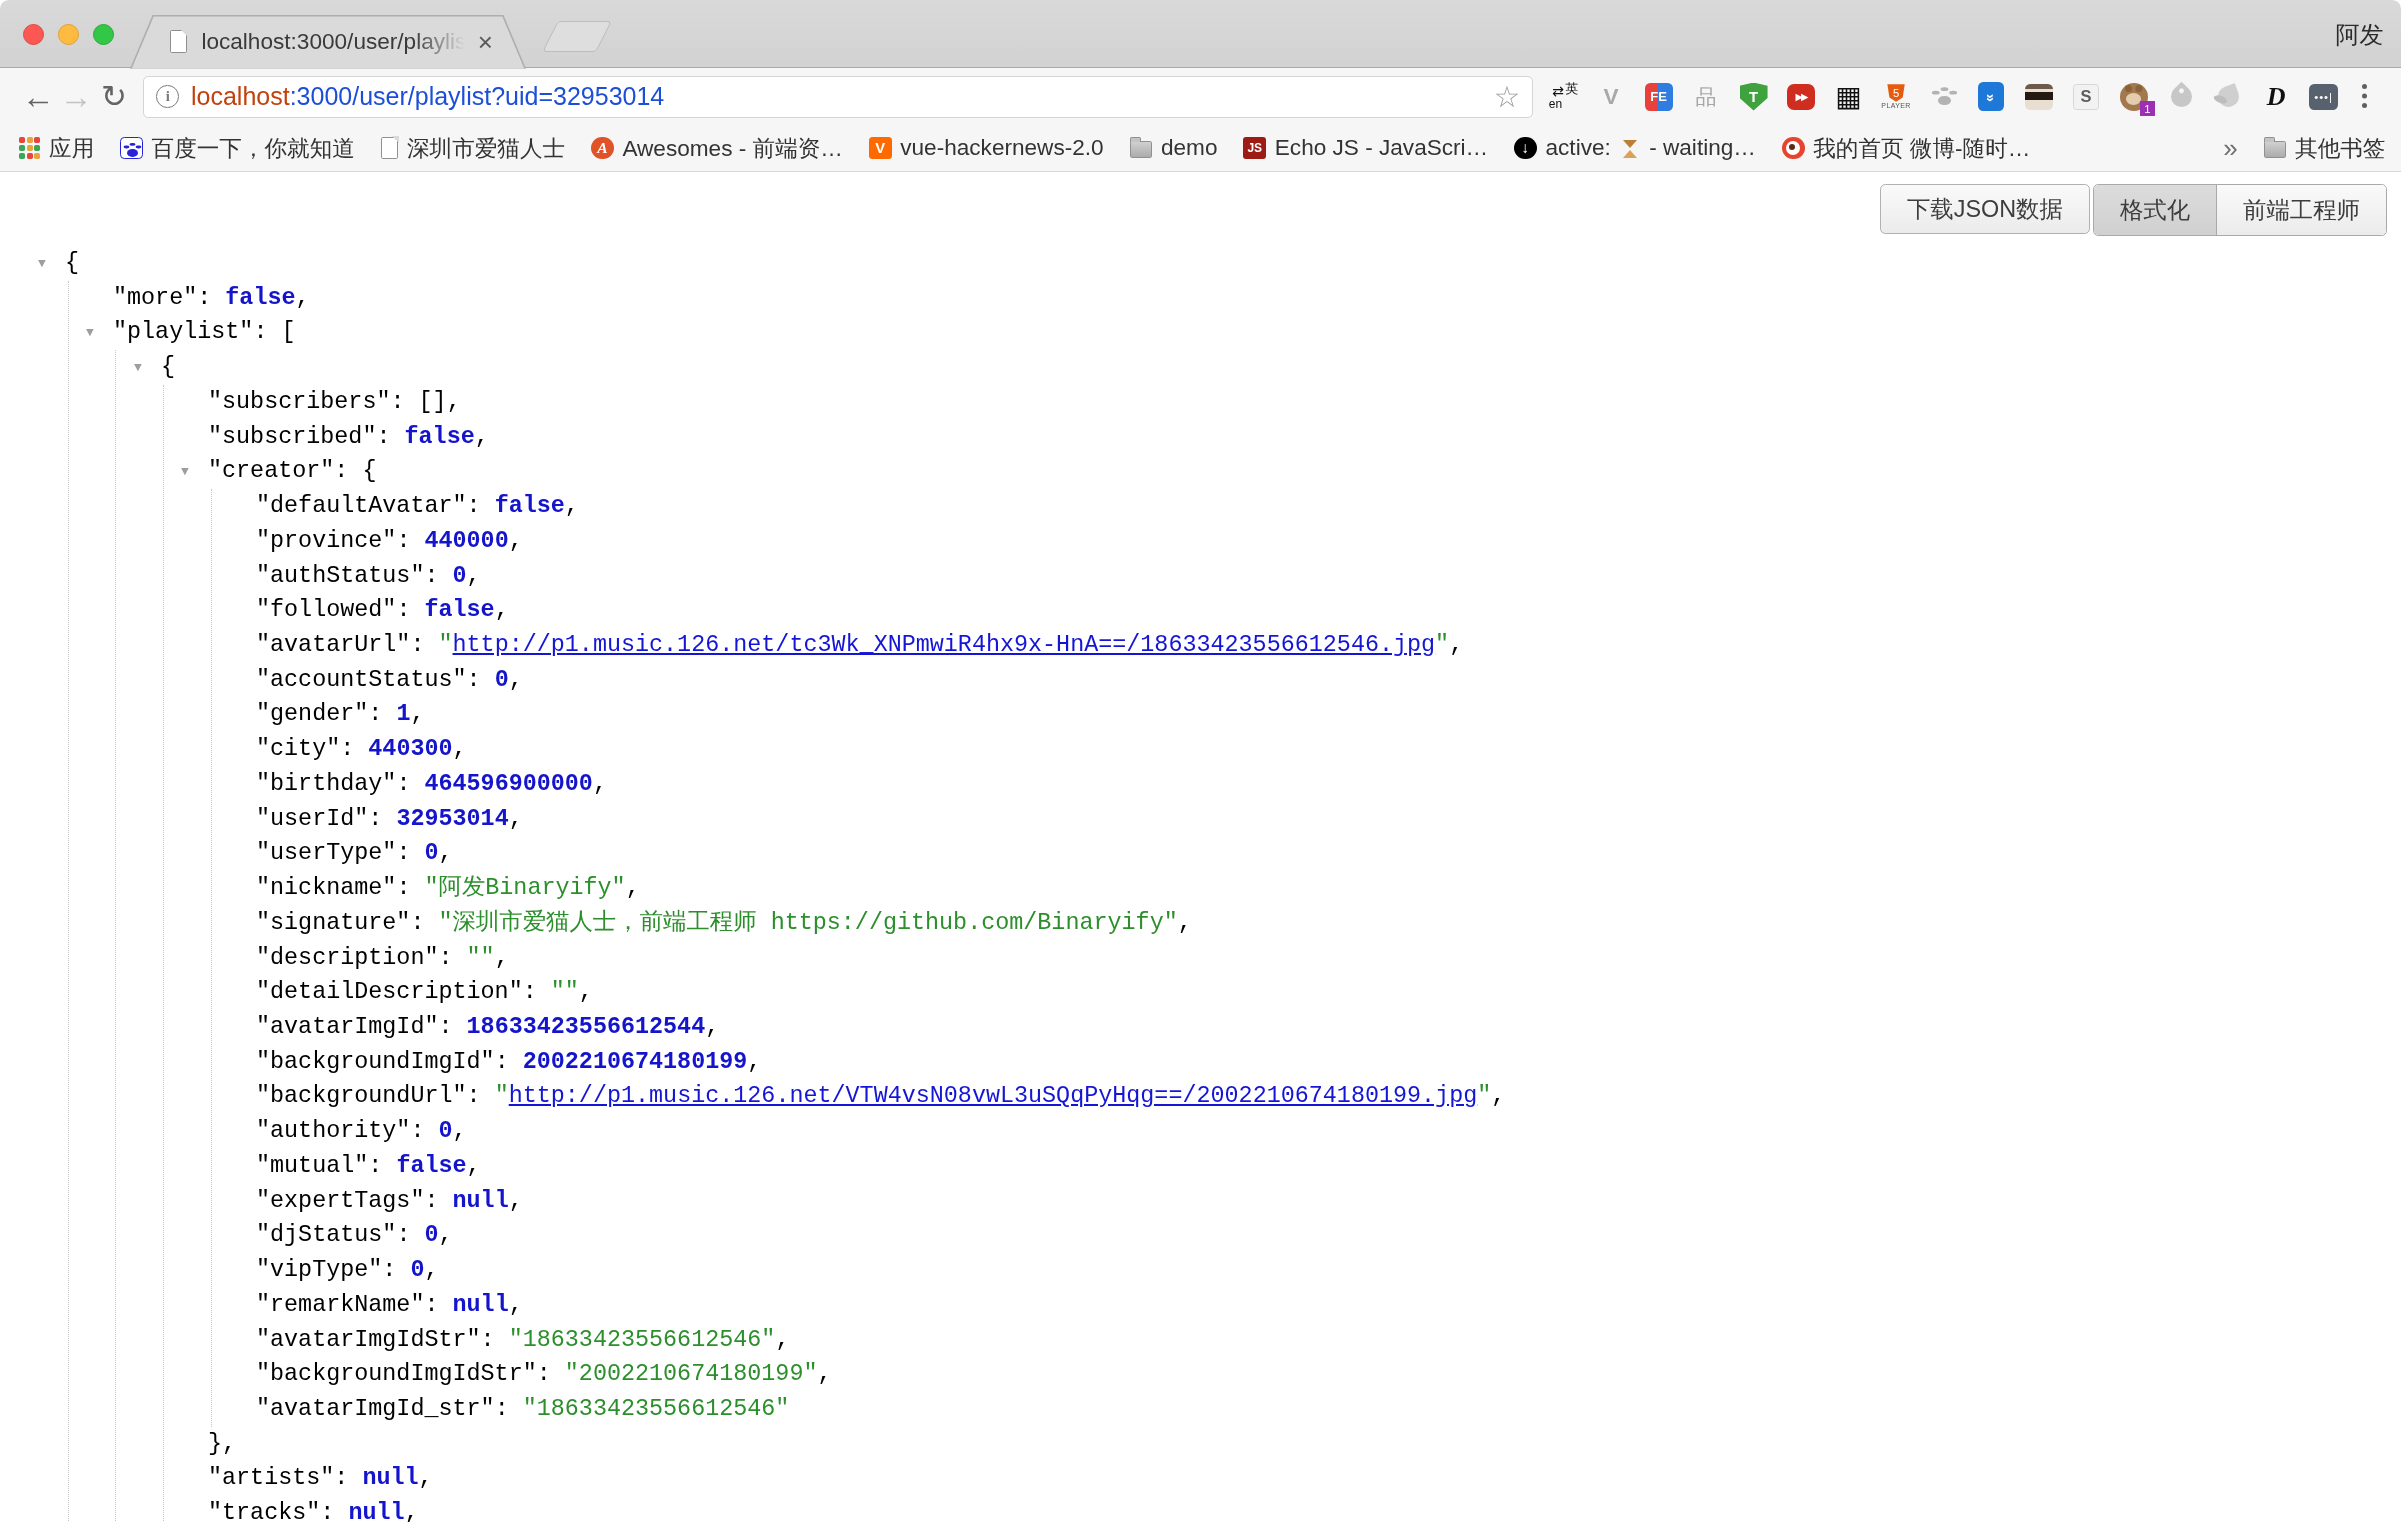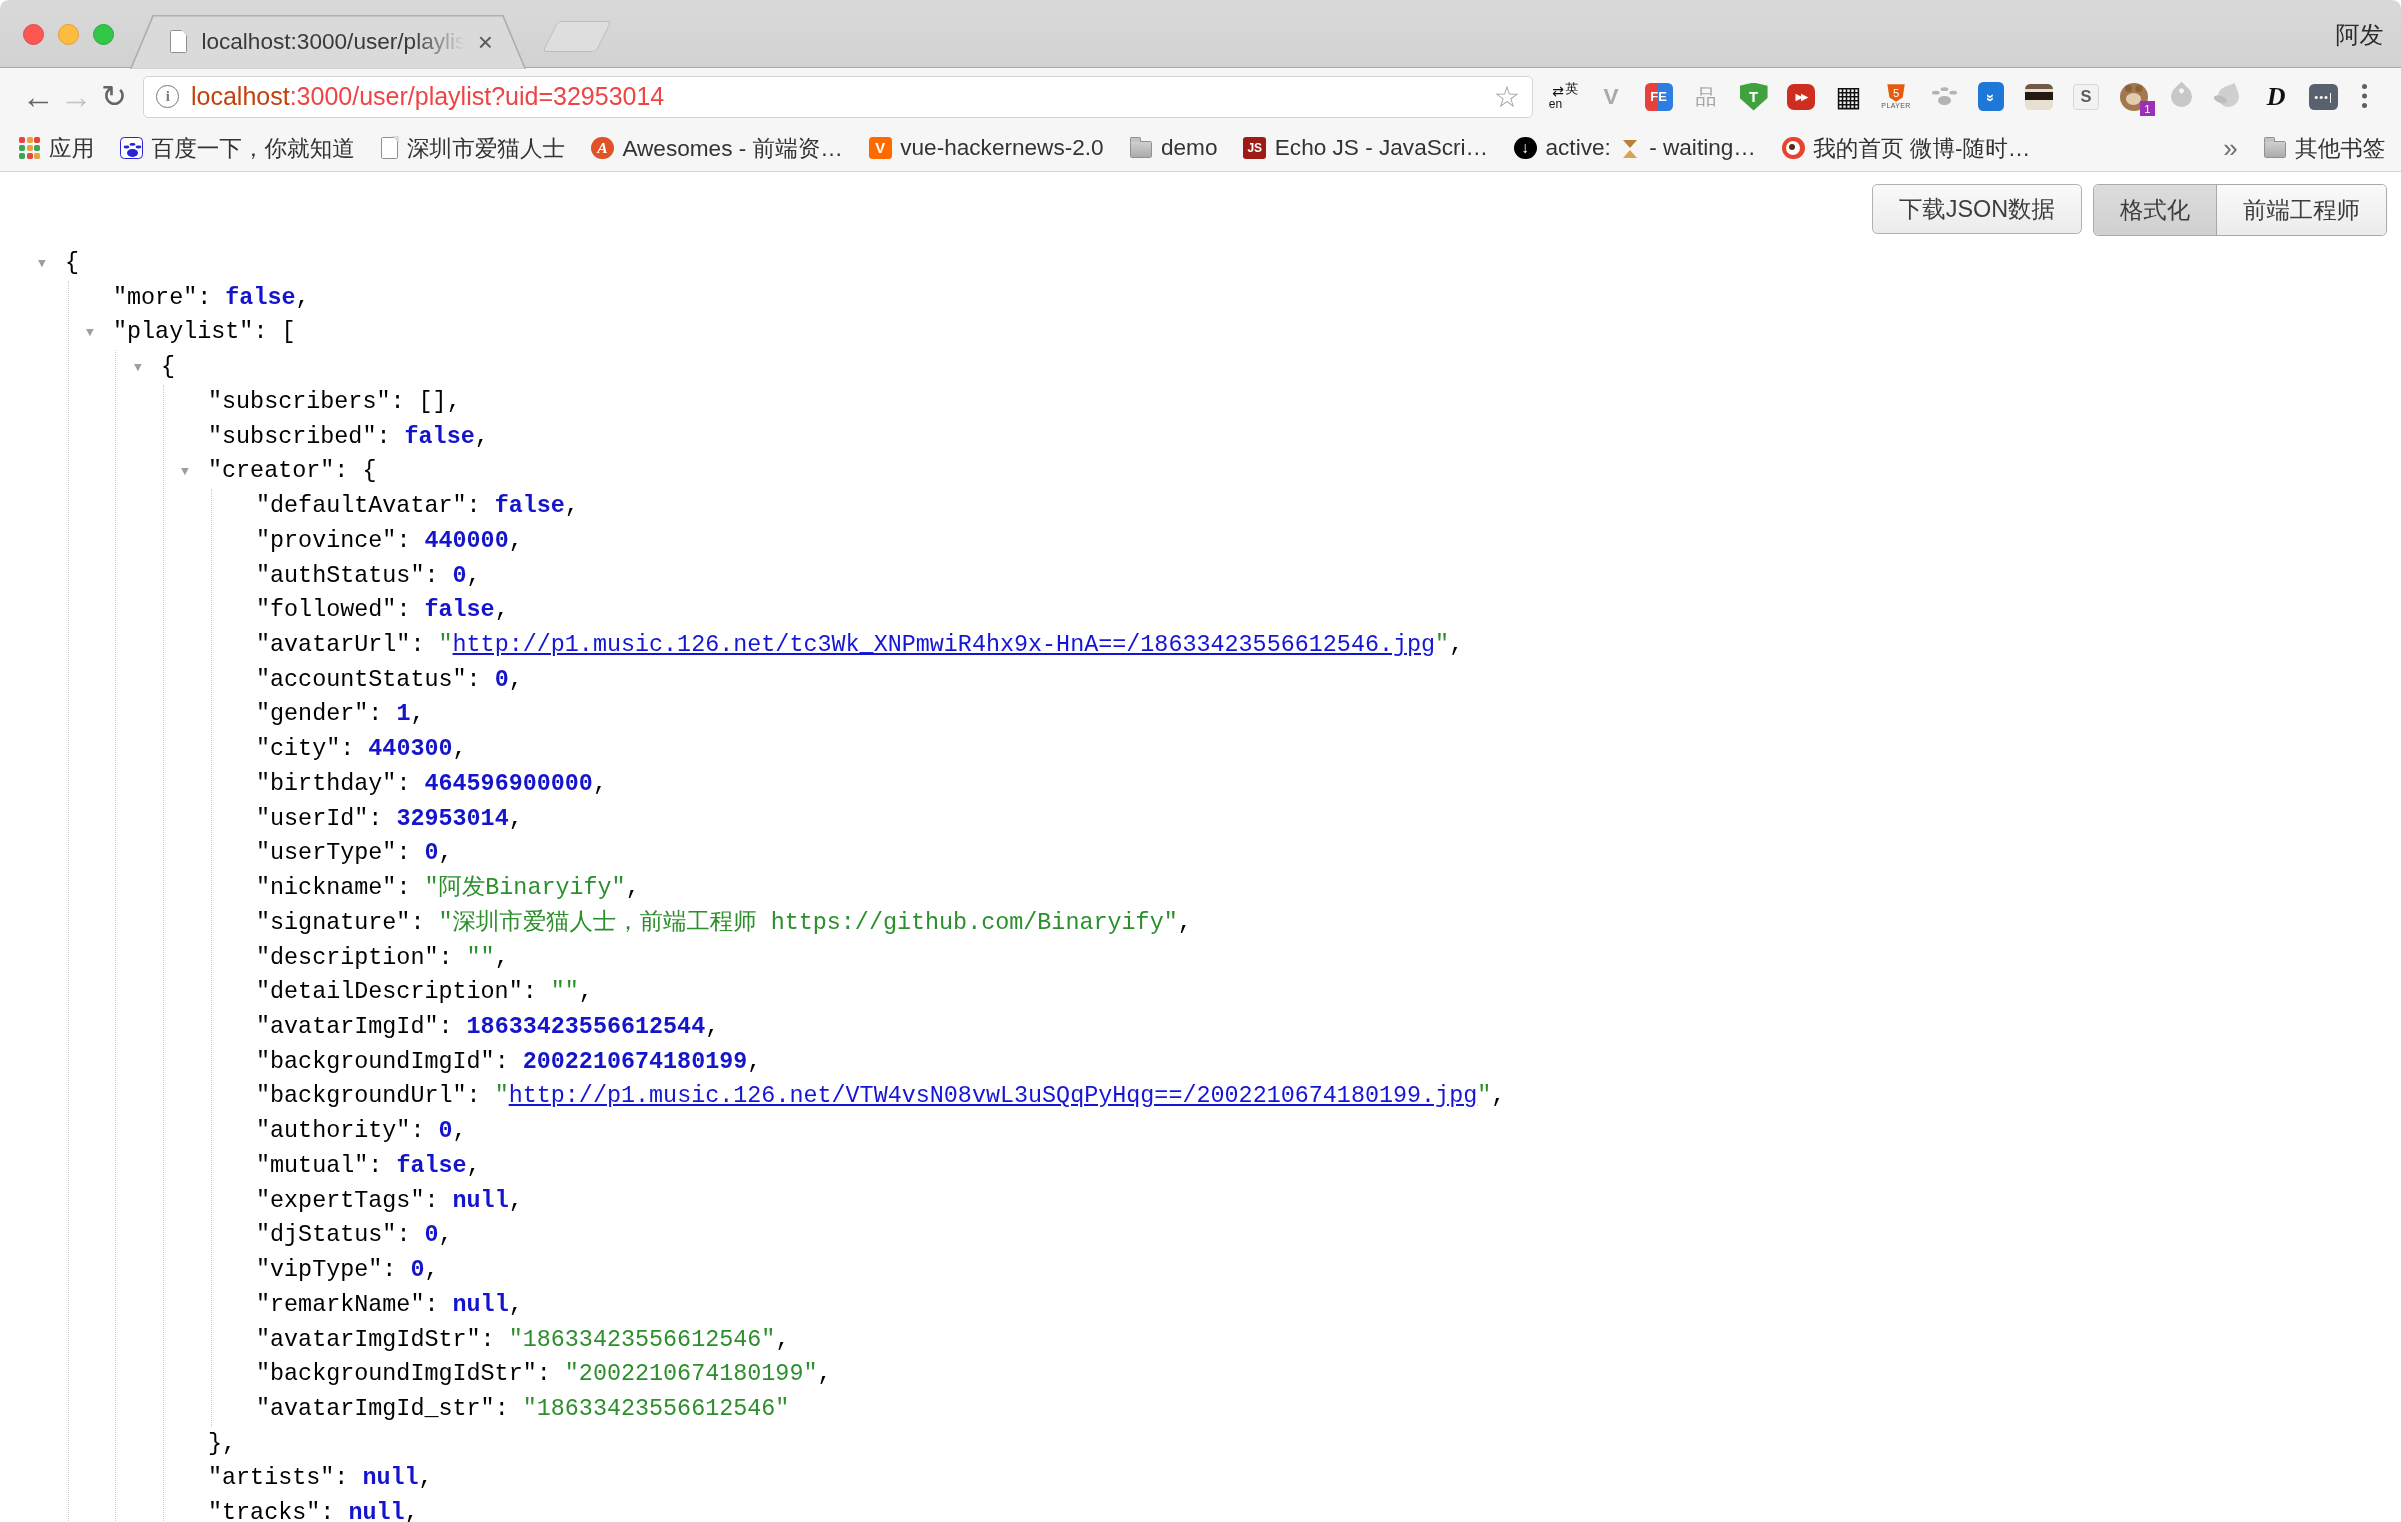--- a/index.html
+++ b/index.html
@@ -46,21 +46,21 @@
   .nav-glyph.disabled { color:#c3c3c3; }
   .reload { font-size:31px; }
   .urlbox { flex:1; height:42px; margin:0 8.7px 0 10.4px; background:#fff;
             border:1.7px solid #d4d4d4; border-radius:5.2px; display:flex; align-items:center;
             padding:0 12px; min-width:0; }
   .info-ic { width:22.6px; height:22.6px; border:1.7px solid #7a7a7a; border-radius:50%;
              color:#7a7a7a; font-size:14.8px; font-weight:bold; display:flex; align-items:center;
              justify-content:center; flex:none; font-family:"Liberation Serif",serif; }
   .url-text { font-size:25px; margin-left:12px; white-space:nowrap; overflow:hidden; flex:1; }
   .url-host { color:#c2410c; }
-  .url-rest { color:#ef4444; }
+  .url-rest { color:#1d4ed8; }
   .star { font-size:29.5px; color:#9b9b9b; flex:none; margin-left:7px; }
 
   .extensions { display:flex; align-items:center; gap:18px; flex:none; margin-left:7px; }
   .ext { position:relative; width:29.5px; height:29.5px; display:flex; align-items:center;
          justify-content:center; flex:none; font-size:13px; }
   .menu-dots { width:35px; height:35px; position:relative; flex:none; margin-left:8.7px; }
   .menu-dots::before { content:""; position:absolute; left:14.8px; top:5.2px; width:5.2px; height:5.2px;
          border-radius:50%; background:#5f5f5f;
          box-shadow:0 9.6px 0 #5f5f5f, 0 19px 0 #5f5f5f; }
 
@@ -150,21 +150,21 @@
   .hg { display:inline-block; width:14px; height:17.4px; position:relative; margin:0 3.5px; top:0.9px; }
   .hg::before { content:""; position:absolute; left:0; top:0;
             border-left:7px solid transparent; border-right:7px solid transparent;
             border-top:8.7px solid #b98036; }
   .hg::after { content:""; position:absolute; left:0; bottom:0;
             border-left:7px solid transparent; border-right:7px solid transparent;
             border-bottom:8.7px solid #d9a256; }
 
   
   .content { position:relative; height:1351px; background:#fff; }
-  .actions { position:absolute; top:12px; right:14px; display:flex; gap:11px; }
+  .actions { position:absolute; top:12px; right:14px; display:flex; gap:3px; }
   .btn { height:50px; padding:0 26px; font-size:23.4px; color:#3d3d3d;
          background:linear-gradient(#fafafa,#ebebeb); border:1.7px solid #b1b1b1;
          border-radius:5.2px; display:flex; align-items:center; }
   .seg { display:flex; border:1.7px solid #a9a9a9; border-radius:5.2px; overflow:hidden; }
   .seg .btn { border:none; border-radius:0; }
   .seg .btn.pressed { background:linear-gradient(#dcdcdc,#d0d0d0); border-right:1.7px solid #a9a9a9; }
 
   
   #tree { position:absolute; left:0; top:74px; right:0; bottom:0; overflow:hidden;
           font-family:"Liberation Mono","DejaVu Sans Mono",monospace; font-size:23.4px; }

